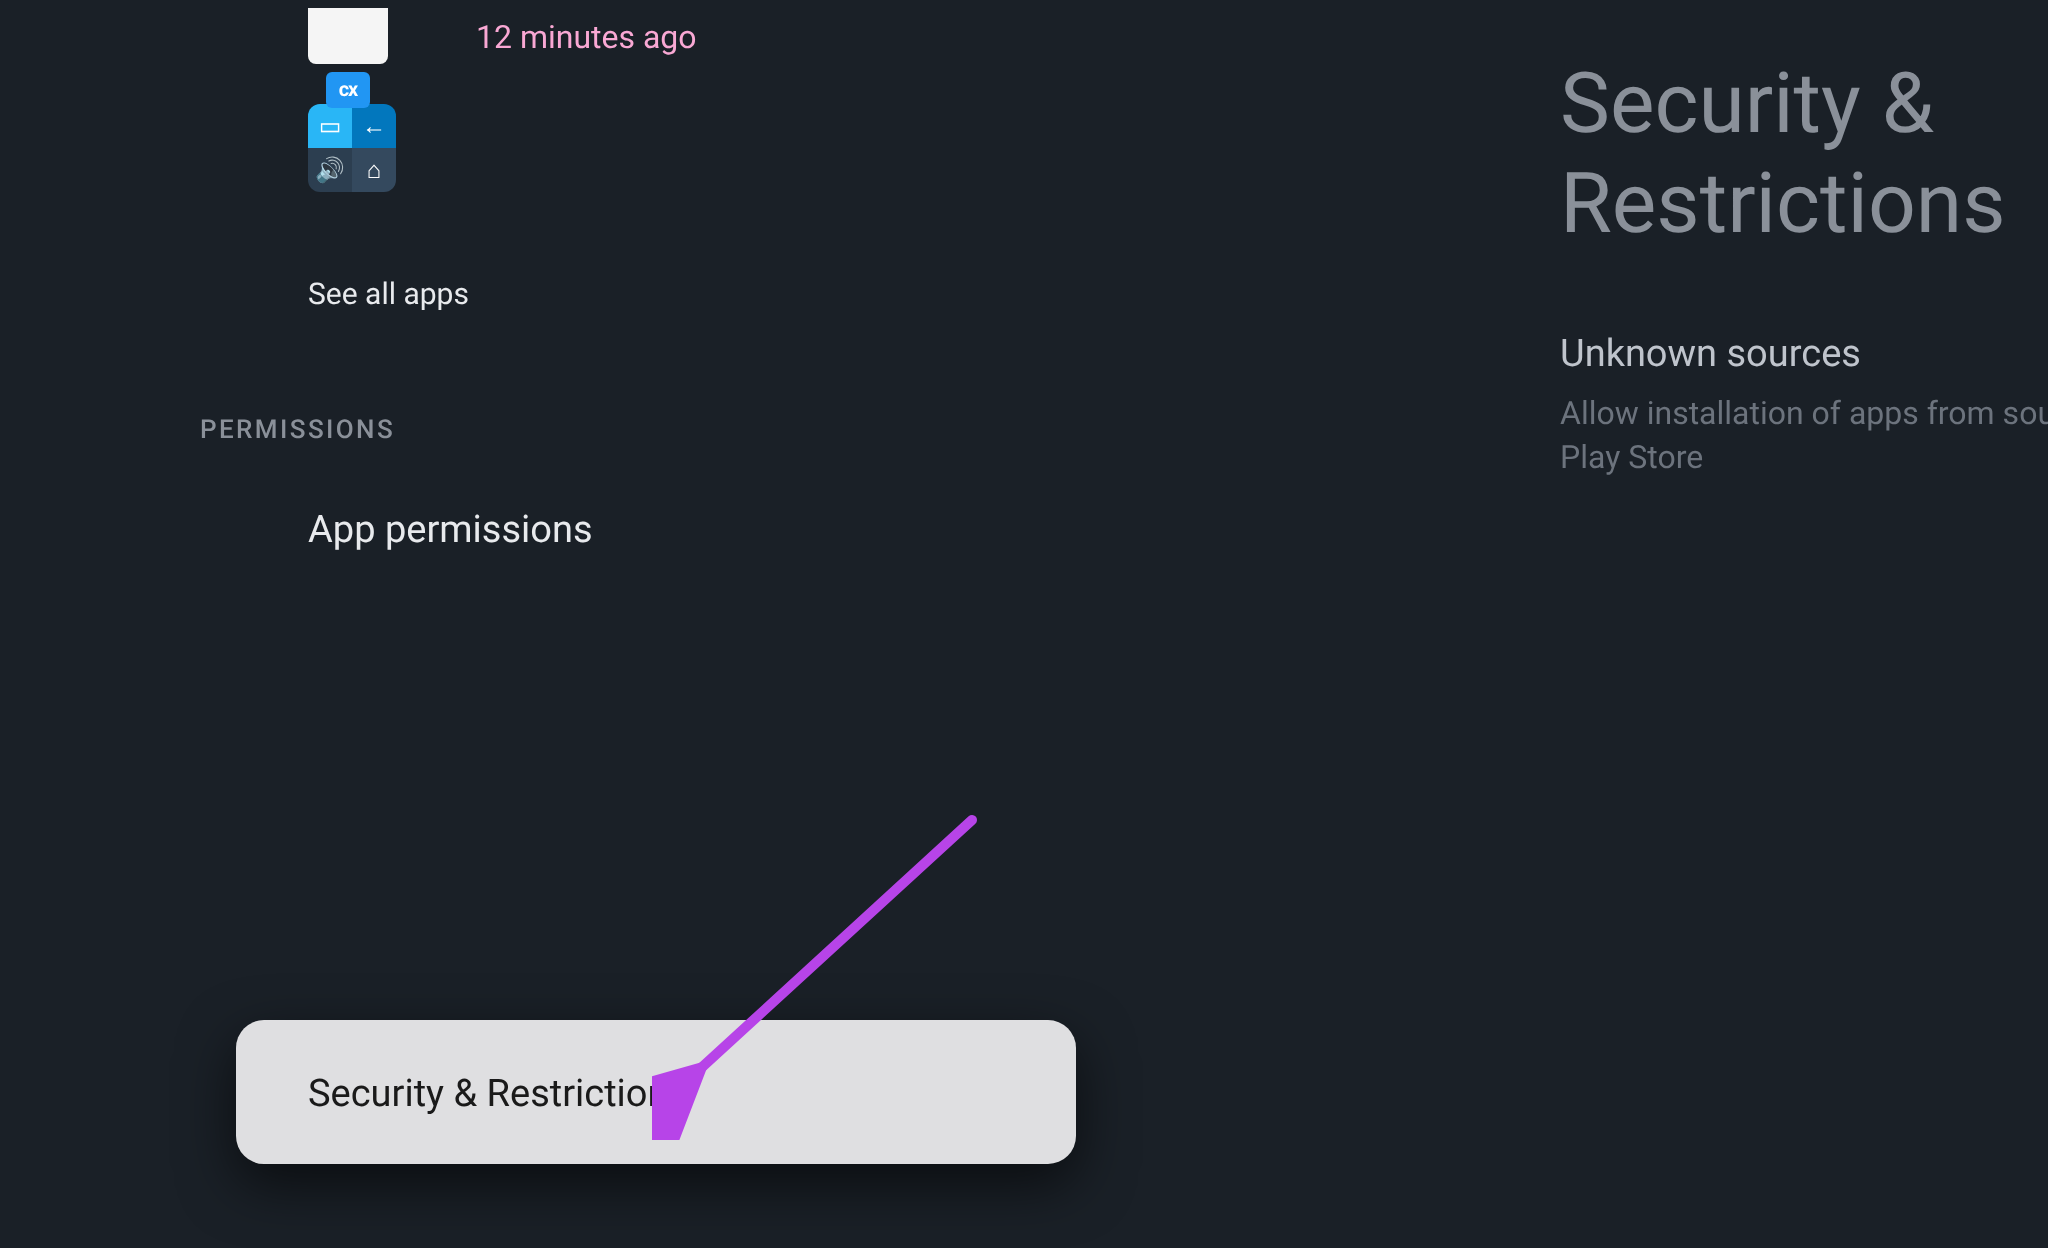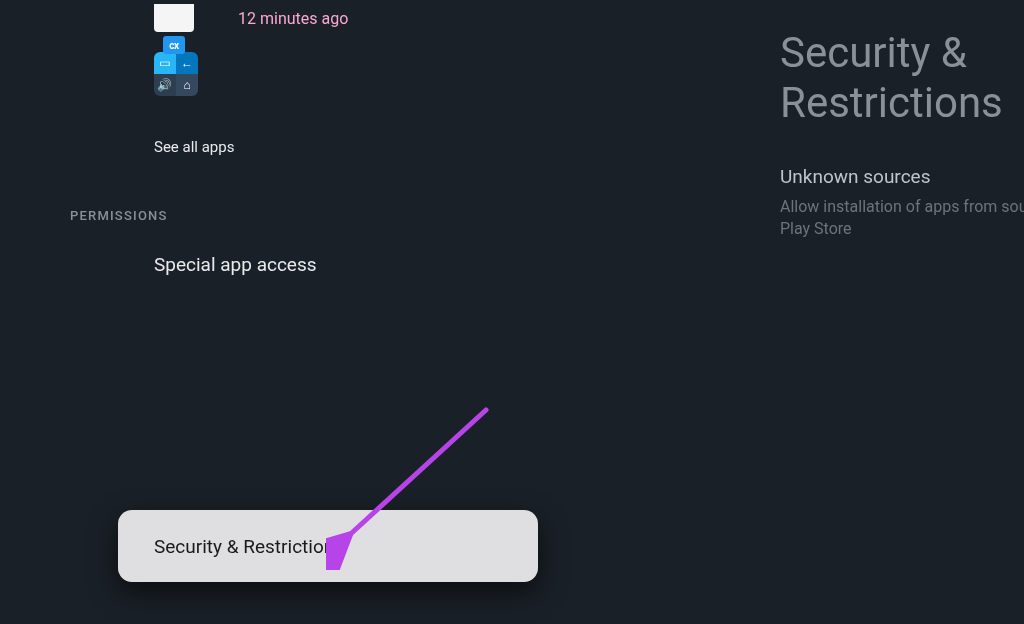--- a/index.html
+++ b/index.html
@@ -104,21 +104,21 @@
       color: #f9a8d4;
       margin-left: 28px;
     }
     .link-row {
       padding: 18px 0 18px 154px;
       font-size: 15px;
       color: #e8eaed;
       cursor: pointer;
     }
     .section-header {
-      padding: 34px 0 10px 70px;
+      padding: 34px 0 10px 100px;
       font-size: 13px;
       letter-spacing: 1.2px;
       color: #8a9099;
       text-transform: uppercase;
       font-weight: 500;
     }
     .menu-item {
       padding: 20px 0 20px 154px;
       font-size: 19px;
       color: #e8eaed;
@@ -202,21 +202,21 @@
       <div class="mapper-q mapper-q4">
           <span class="mapper-glyph">⌂</span>
         </div>
     </div>
   </div>
 
   <div class="link-row" style="margin-top:20px;">See all apps</div>
 
   <div class="section-header">PERMISSIONS</div>
 
-  <div class="menu-item">Special app access</div>
+  <div class="menu-item">App permissions</div>
 
   <div class="selected-card">
     <span class="selected-label">Security &amp; Restrictions</span>
   </div>
 </div>
 
 <div class="right-panel">
   <div class="right-title">Security &amp; Restrictions</div>
   <div class="right-subtitle">Unknown sources</div>
   <div class="right-desc">Allow installation of apps from sources other than the Play Store</div>

